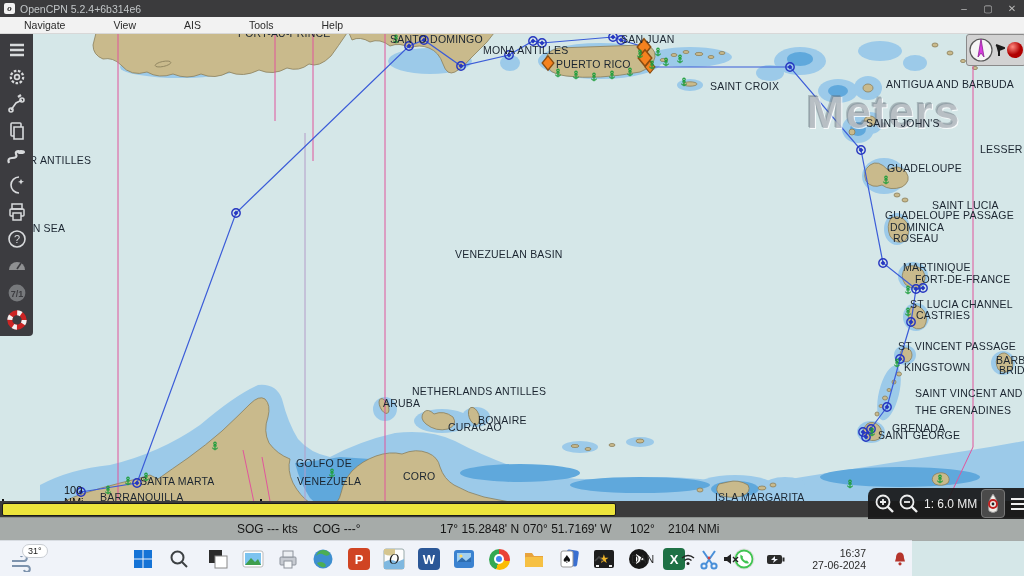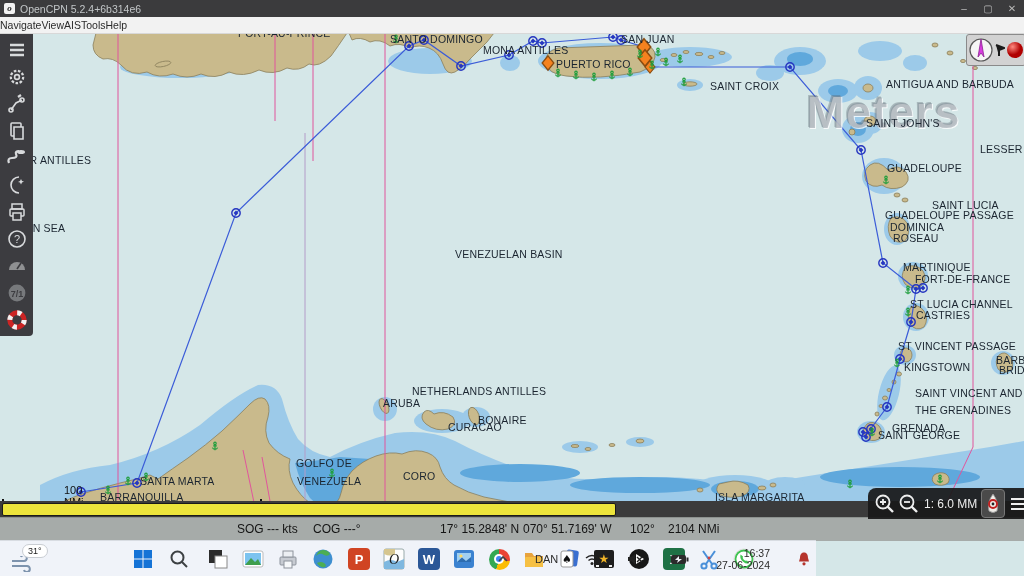--- a/index.html
+++ b/index.html
@@ -9,21 +9,21 @@
   .titlebar{position:absolute;left:0;top:0;width:1024px;height:17px;background:#3b3b3d;
             display:flex;align-items:center;z-index:20;}
   .app-ico{width:11px;height:11px;background:#f2f2f2;border-radius:2px;margin:0 5px 0 4px;
            font:italic bold 9px "Liberation Serif",serif;color:#222;text-align:center;line-height:11px;}
   .title-text{font-size:10.5px;color:#c2c6c8;}
   .win-controls{margin-left:auto;display:flex;height:100%;}
   .win-btn{width:24px;height:17px;color:#b8b8b8;font-size:10px;line-height:17px;text-align:center;}
   
   .menubar{position:absolute;left:0;top:17px;width:1024px;height:16px;background:#f2f2f2;
            display:flex;align-items:center;z-index:20;border-bottom:1px solid #d8d8d8;}
-  .menu-item{font-size:10.5px;color:#2b2b2b;padding:0 0;}
+  .menu-item{font-size:10.5px;color:#2b2b2b;padding:0 24px;}
   
   #map{position:absolute;left:0;top:33px;width:1024px;height:484px;overflow:hidden;background:#d5e7e8;}
   #chart-svg{position:absolute;left:0;top:0;z-index:1;}
   #watermark{position:absolute;left:806px;top:52px;z-index:2;font-size:46px;font-weight:bold;
              color:rgba(125,136,146,.48);letter-spacing:1px;
              text-shadow:1px 1px 0 rgba(255,255,255,.8),-1px -1px 0 rgba(90,100,110,.35);}
   #map-labels{position:absolute;left:0;top:0;width:100%;height:100%;z-index:3;}
   .map-label{position:absolute;font-size:10.5px;color:#1b2530;white-space:nowrap;letter-spacing:.2px;}
   
   #scalebar{position:absolute;left:0px;top:451px;z-index:3;}
@@ -47,21 +47,21 @@
             display:flex;align-items:center;justify-content:center;margin-right:3px;}
   
   .compass-widget{position:absolute;left:966px;top:1px;width:58px;height:30px;background:#d2d2d2;
                   border:1px solid #8a8a8a;border-radius:3px;z-index:5;display:flex;align-items:center;
                   justify-content:space-around;}
   
   .statusbar{position:absolute;left:0;top:517px;width:1024px;height:23px;background:#a6aba9;z-index:25;
              border-top:1px solid #8d928f;}
   .sb{position:absolute;top:4px;font-size:12px;color:#141414;white-space:nowrap;}
   
-  .taskbar{position:absolute;left:0;top:540px;width:816px;height:36px;background:#f0f3f9;z-index:40;
+  .taskbar{position:absolute;left:0;top:540px;width:912px;height:36px;background:#f0f3f9;z-index:40;
            border-top:1px solid #d8dce2;}
   .tb-ico{position:absolute;top:6px;width:24px;height:24px;display:flex;align-items:center;justify-content:center;}
   .weather{position:absolute;left:8px;top:3px;width:60px;height:30px;}
   .w-bubble{position:absolute;left:14px;top:0px;background:#fff;border:1px solid #c9cdd3;border-radius:8px;
             font-size:9px;color:#222;padding:0 5px;line-height:12px;}
   .tray{position:absolute;right:4px;top:0;height:36px;display:flex;align-items:center;gap:20px;}
   .tray .txt{font-size:11px;color:#2b2b2b;margin:0 6px;}
   .clock{font-size:10.5px;color:#2b2b2b;text-align:right;line-height:12px;margin:0 6px;}
   .appsq{width:22px;height:22px;border-radius:4px;display:flex;align-items:center;justify-content:center;
          color:#fff;font-weight:bold;font-size:13px;}

